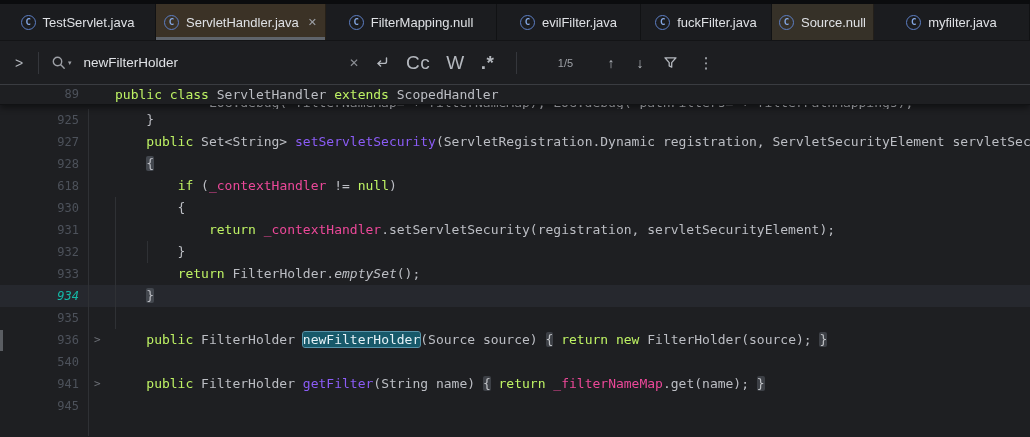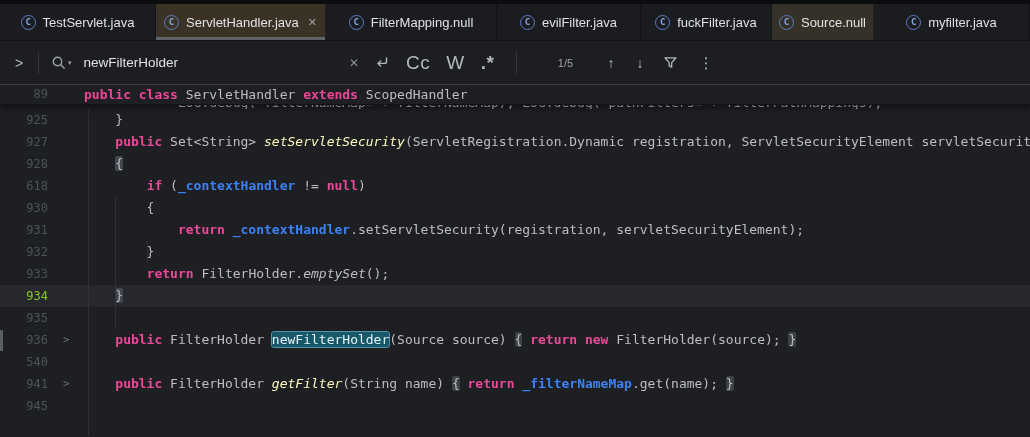--- a/index.html
+++ b/index.html
@@ -47,30 +47,30 @@
   .sb-newline { margin-right:16px; }
   .sb-toggle { font-size:19px; margin-right:16px; letter-spacing:0.5px; }
   .sb-regex { font-weight:bold; }
   .sb-count { color:#9DA0A6; margin-left:28px; width:40px; text-align:center; font-size:11px; }
   .sb-arrow { font-size:14px; margin-left:22px; }
   .sb-funnel { margin-left:20px; }
   .sb-kebab { font-size:15px; margin-left:20px; color:#B4B8BE; }
   
   .editor { position:relative; height:351px; overflow:hidden; background:#1E1F22;
     font-family:"DejaVu Sans Mono", monospace; font-size:13px; }
-  .crow { display:flex; height:22px; line-height:22px; white-space:pre; }
+  .crow { display:flex; height:22px; line-height:22px; white-space:pre;padding-left:31px; }
   .crow.current { background:#26282E; }
   .lnum { flex:0 0 48px; text-align:right; color:#4D525B; font-size:12px; }
-  .crow.current .lnum { color:#84cc16; }
+  .crow.current .lnum { color:#14b8a6;font-style:italic; }
   .fold { flex:0 0 36px; color:#6E7178; font-size:11px; padding-left:15px; cursor:pointer; }
   .ct { flex:1; overflow:hidden; color:#BCBEC4; }
   .seg-pl { color:#BCBEC4; }
-  .seg-kw { color:#ec4899;font-weight:bold; }
-  .seg-mth { color:#fef9c3;font-style:italic; }
-  .seg-fld { color:#3b82f6;font-weight:bold; }
+  .seg-kw { color:#bef264; }
+  .seg-mth { color:#8b5cf6; }
+  .seg-fld { color:#ec4899; }
   .seg-sta { color:#BCBEC4; font-style:italic; }
   .seg-bh { color:#BCBEC4; background:#43474E; border-radius:2px; }
   .seg-fb { color:#BFC1C5; background:#3D4046; border-radius:2px; cursor:pointer; }
   .seg-sm { color:#E6F2F7; background:#17596A; outline:1px solid #5693A9; border-radius:2px; }
   
   .sticky {
     position:absolute; top:0; left:0; right:0; height:20px; z-index:10;
     background:#1E1F22; border-bottom:1px solid #111214;
     box-shadow:0 3px 6px rgba(0,0,0,0.45);
   }

